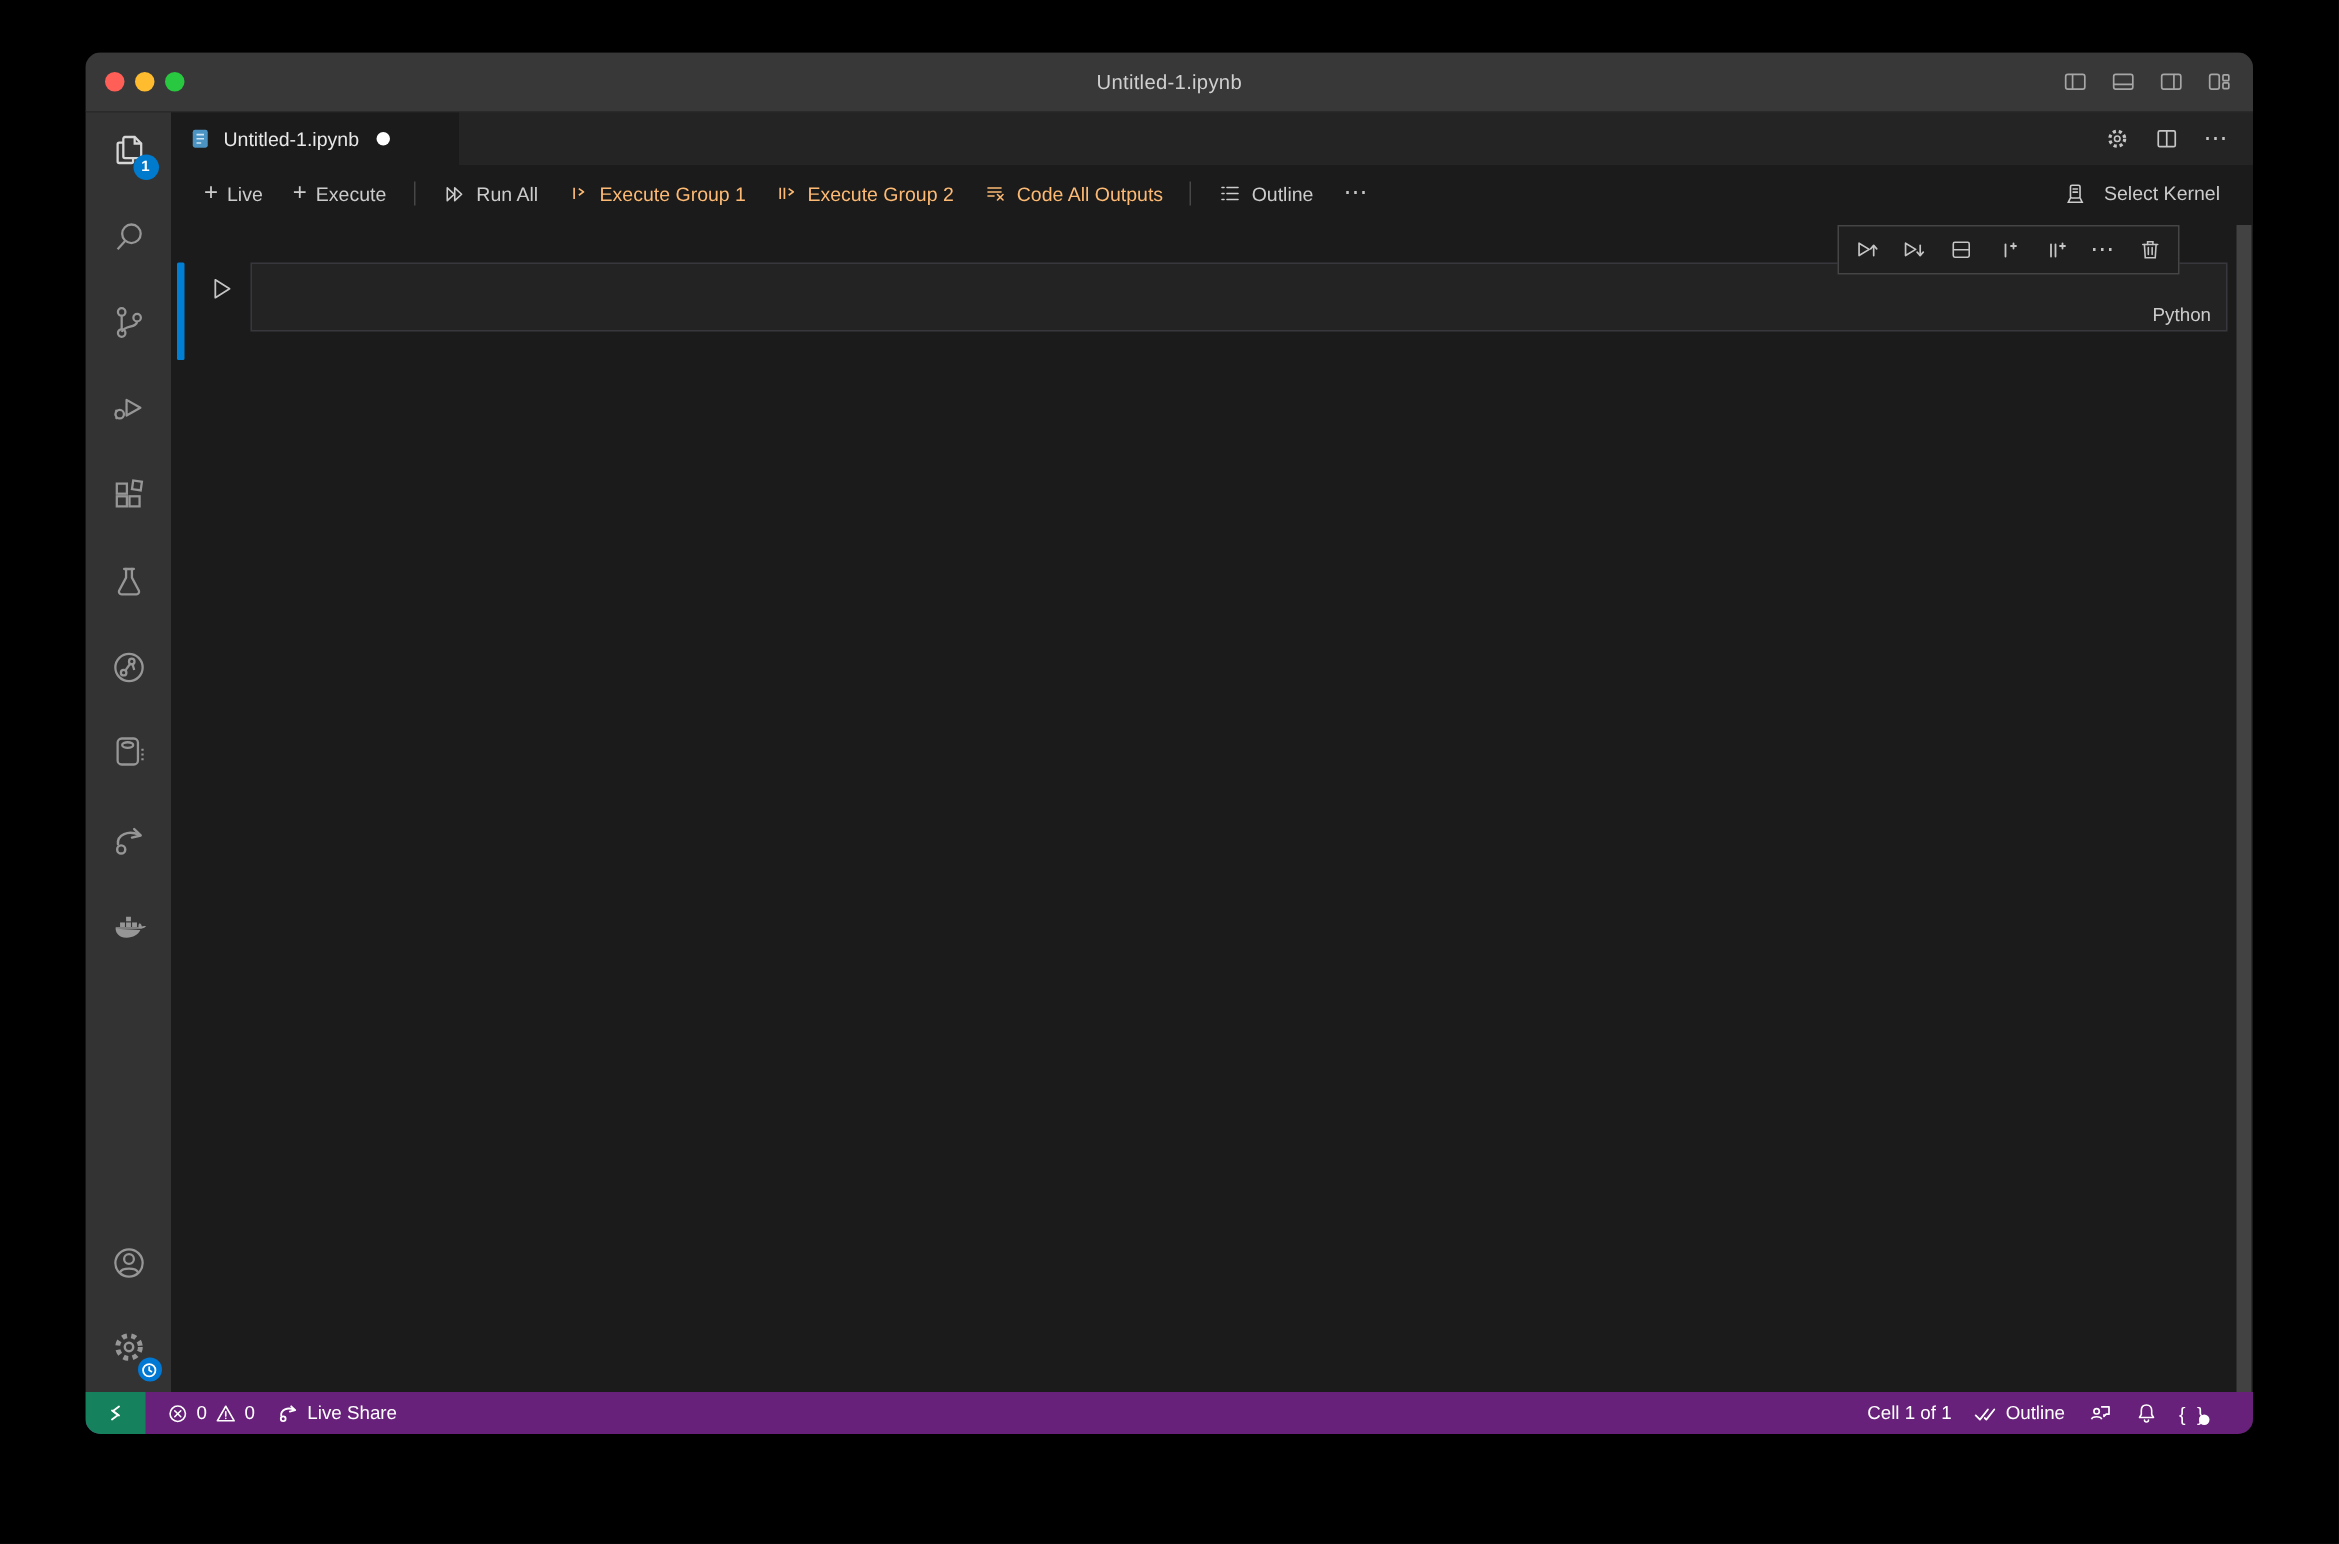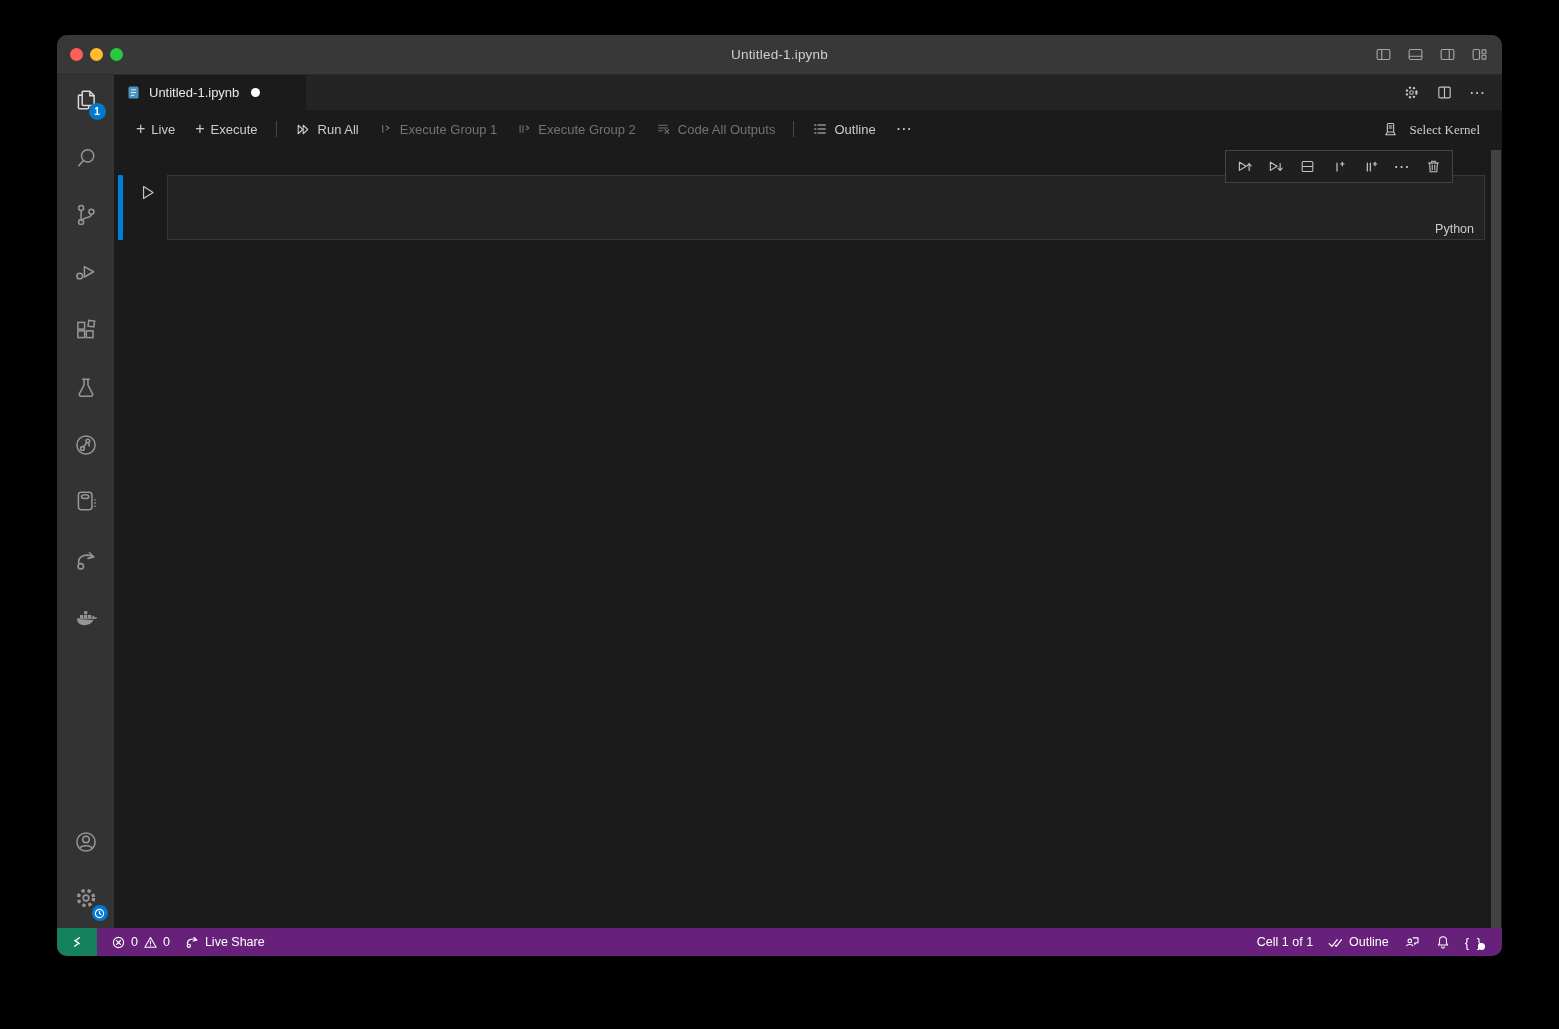--- a/index.html
+++ b/index.html
@@ -30,45 +30,45 @@
   .tab { width:192px; background:#1b1b1b; display:flex; align-items:center; gap:8px; padding:0 12px; cursor:pointer; }
   .tab-label { color:#e8e8e8; font-size:13px; }
   .dirty-dot { width:9px; height:9px; border-radius:50%; background:#fff; margin-left:4px; }
   .tab-actions { position:absolute; right:16px; top:0; height:100%; display:flex; align-items:center; gap:16px; color:#c5c5c5; }
   .tab-actions .icon { cursor:pointer; }
   .ellipsis-glyph { font-size:16px; color:#c5c5c5; line-height:1; cursor:pointer; letter-spacing:1px; }
 
   
   .nbtoolbar { height:38px; background:#1b1b1b; display:flex; align-items:center; padding:0 14px 0 14px; gap:4px; color:#cccccc; font-size:13px; flex:0 0 auto; }
   .nt-item { display:flex; align-items:center; gap:6px; padding:4px 8px; border-radius:4px; cursor:pointer; white-space:nowrap; }
-  .nt-item.disabled { color:#737373; cursor:default; }
+  .nt-item.disabled { color:#fdba74; cursor:default; }
   .nt-sep { width:1px; height:16px; background:#474747; margin:0 6px; }
   .nt-spacer { flex:1; }
   .plus-glyph { font-size:16px; line-height:1; margin-top:-1px; }
-  .kernel-item { display:flex; align-items:flex-end; gap:11px; padding:4px 8px; cursor:pointer;font-family:Liberation Serif, serif; }
+  .kernel-item { display:flex; align-items:flex-start; gap:11px; padding:4px 8px; cursor:pointer; }
 
   
   .nbbody { flex:1 1 auto; position:relative; background:#1b1b1b; min-height:0; }
   .scrollbar { position:absolute; right:1px; top:2px; bottom:0; width:10px; background:#424242; cursor:pointer; }
 
   .cellrow { position:absolute; left:0; top:27px; right:0; height:65px; }
   .focusbar { position:absolute; left:4px; top:0; width:5px; height:65px; background:#007fd4; border-radius:1px; }
   .runbtn { position:absolute; left:21px; top:5px; width:24px; height:24px; display:flex; align-items:center; justify-content:center; color:#c5c5c5; cursor:pointer; }
-  .celleditor { position:absolute; left:53px; top:0; width:1318px; height:65px; background:#232323; border:1px solid #37373d; cursor:text; }
+  .celleditor { position:absolute; left:53px; top:0; width:1318px; height:46px; background:#232323; border:1px solid #37373d; cursor:text; }
   .lang-pick { position:absolute; right:10px; bottom:3px; color:#cccccc; font-size:12.5px; cursor:pointer; }
 
   .celltoolbar { position:absolute; top:2px; left:1111px; width:228px; height:33px; background:#1f1f1f; border:1px solid #454545; display:flex; align-items:center; justify-content:space-evenly; color:#c5c5c5; z-index:5; }
   .ct-btn { width:26px; height:26px; display:flex; align-items:center; justify-content:center; cursor:pointer; border-radius:4px; }
 
   
   .statusbar { height:28px; background:#68217a; display:flex; align-items:center; color:#ffffff; font-size:12.5px; flex:0 0 auto; }
   .remote-ind { width:40px; height:100%; background:#16825d; display:flex; align-items:center; justify-content:center; cursor:pointer; flex:0 0 auto; }
   .sb-item { display:flex; align-items:center; gap:5px; padding:0 7px; height:100%; cursor:pointer; white-space:nowrap; }
   .sb-left { display:flex; align-items:center; margin-left:7px; }
-  .sb-right { margin-left:auto; display:flex; align-items:center; margin-right:12px; }
+  .sb-right { margin-left:auto; display:flex; align-items:center; margin-right:24px; }
   .braces-wrap { position:relative; font-size:13px; letter-spacing:2px; }
   .braces-dot { position:absolute; right:-2px; bottom:0px; width:7px; height:7px; border-radius:50%; background:#fff; }
 
   .icon svg { display:block; }
 </style>
 </head>
 <body>
 
 <div class="window">
 

